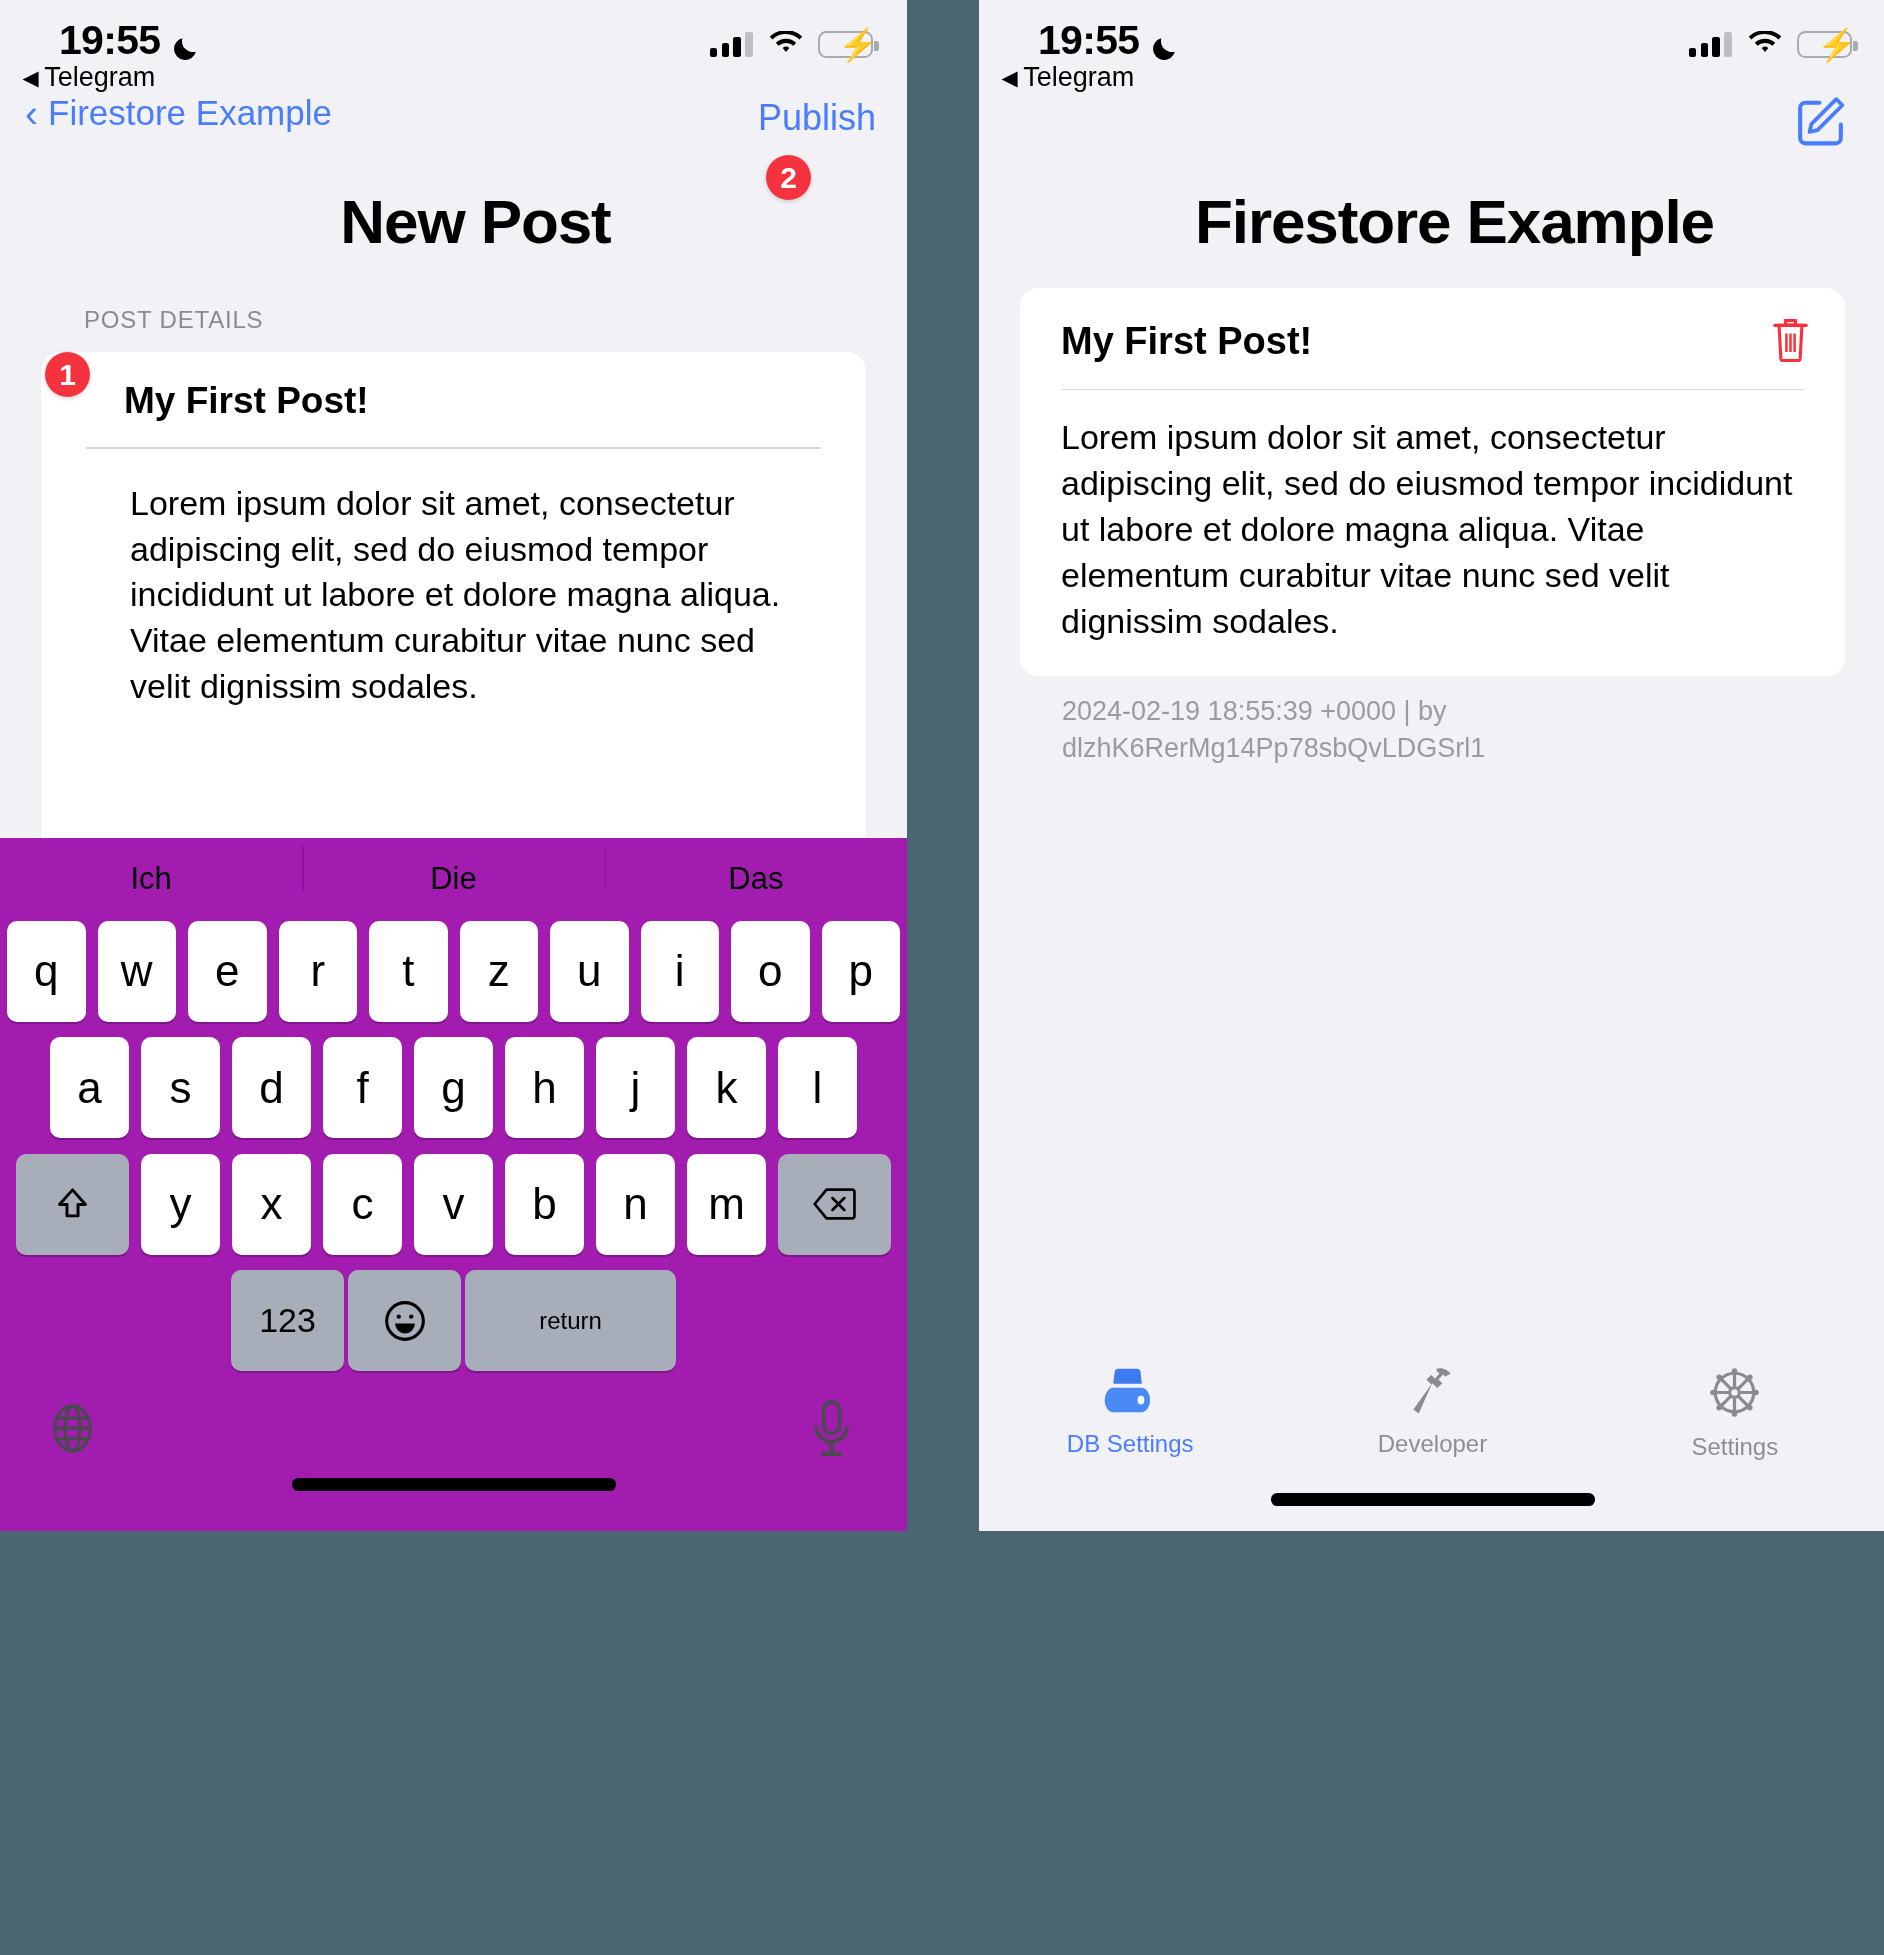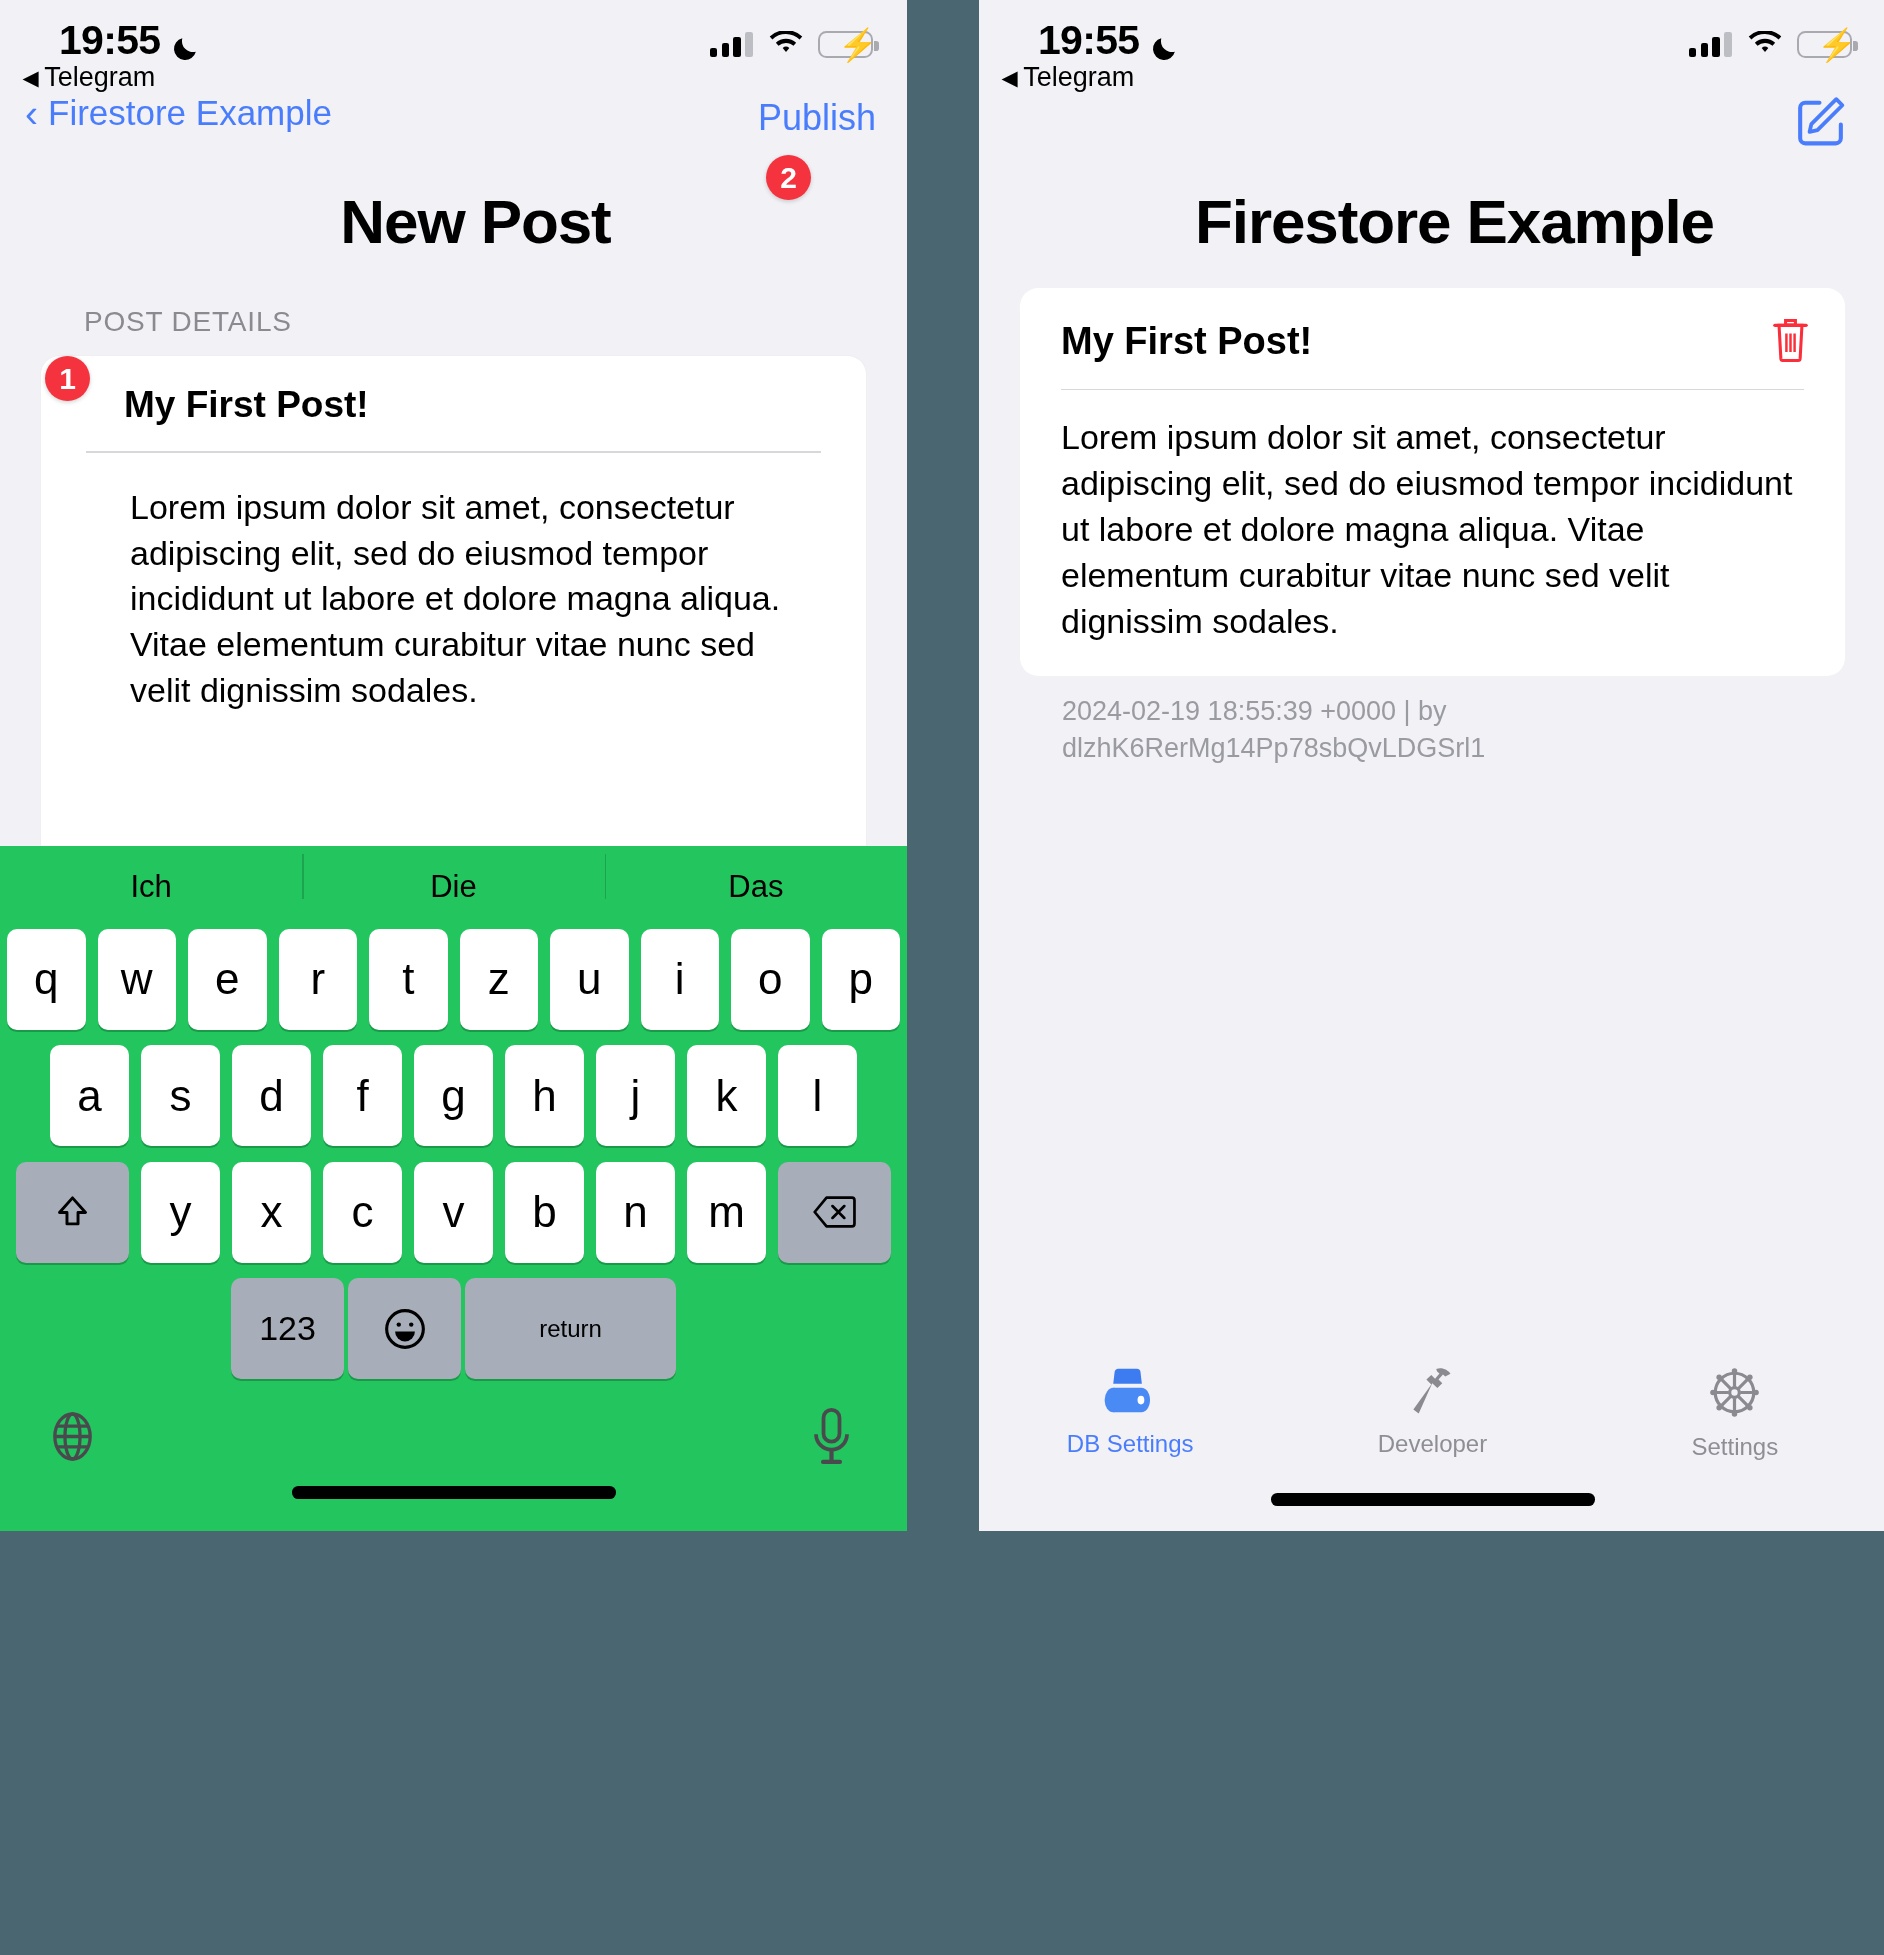--- a/index.html
+++ b/index.html
@@ -74,21 +74,21 @@
   .badge-publish { position: absolute; right: 96px; top: 62px; }
   .badge-title   { position: absolute; left: 4.2px; top: 0; }
 
   .large-title {
     font-size: 62px; font-weight: 700; color: #000;
     padding: 20px 0 0 44px; letter-spacing: -1.1px; text-align: center;
   }
 
   .section-head {
     padding: 49px 0 18.3px 84px;
-    font-size: 28px; color: #8a8a90; letter-spacing: 0.8px;
+    font-size: 24px; color: #8a8a90; letter-spacing: 0.8px;
   }
 
   .card {
     margin: 0 41px; background: #fff; border-radius: 18.3px;
     box-shadow: 0 0.7px 2.1px rgba(0,0,0,.05);
   }
   .row-title {
     position: relative;
     padding: 28px 37px 25px 83px;
     font-size: 37px; font-weight: 700; color: #000;
@@ -110,21 +110,21 @@
     border: 0.7px solid #e0e0e5;
   }
   .switch .knob {
     position:absolute; left: 2.1px; top: 2.1px; width: 51px; height: 51px;
     background:#fff; border-radius:50%; box-shadow: 0 2.1px 5.6px rgba(0,0,0,.18);
   }
 
   
   .keyboard {
     position: absolute; left: 0; right: 0; bottom: 0;
-    background: #22c55e; padding-bottom: 8px;
+    background: #a21caf; padding-bottom: 16px;
   }
   .predict {
     height: 83px; display: flex; align-items: center;
   }
   .predict .p {
     flex: 1; text-align: center; font-size: 31px; color: #000;
     position: relative;
   }
   .predict .p + .p::before {
     content:""; position:absolute; left:0; top: -15.5px; height: 45px; width:1.4px;

